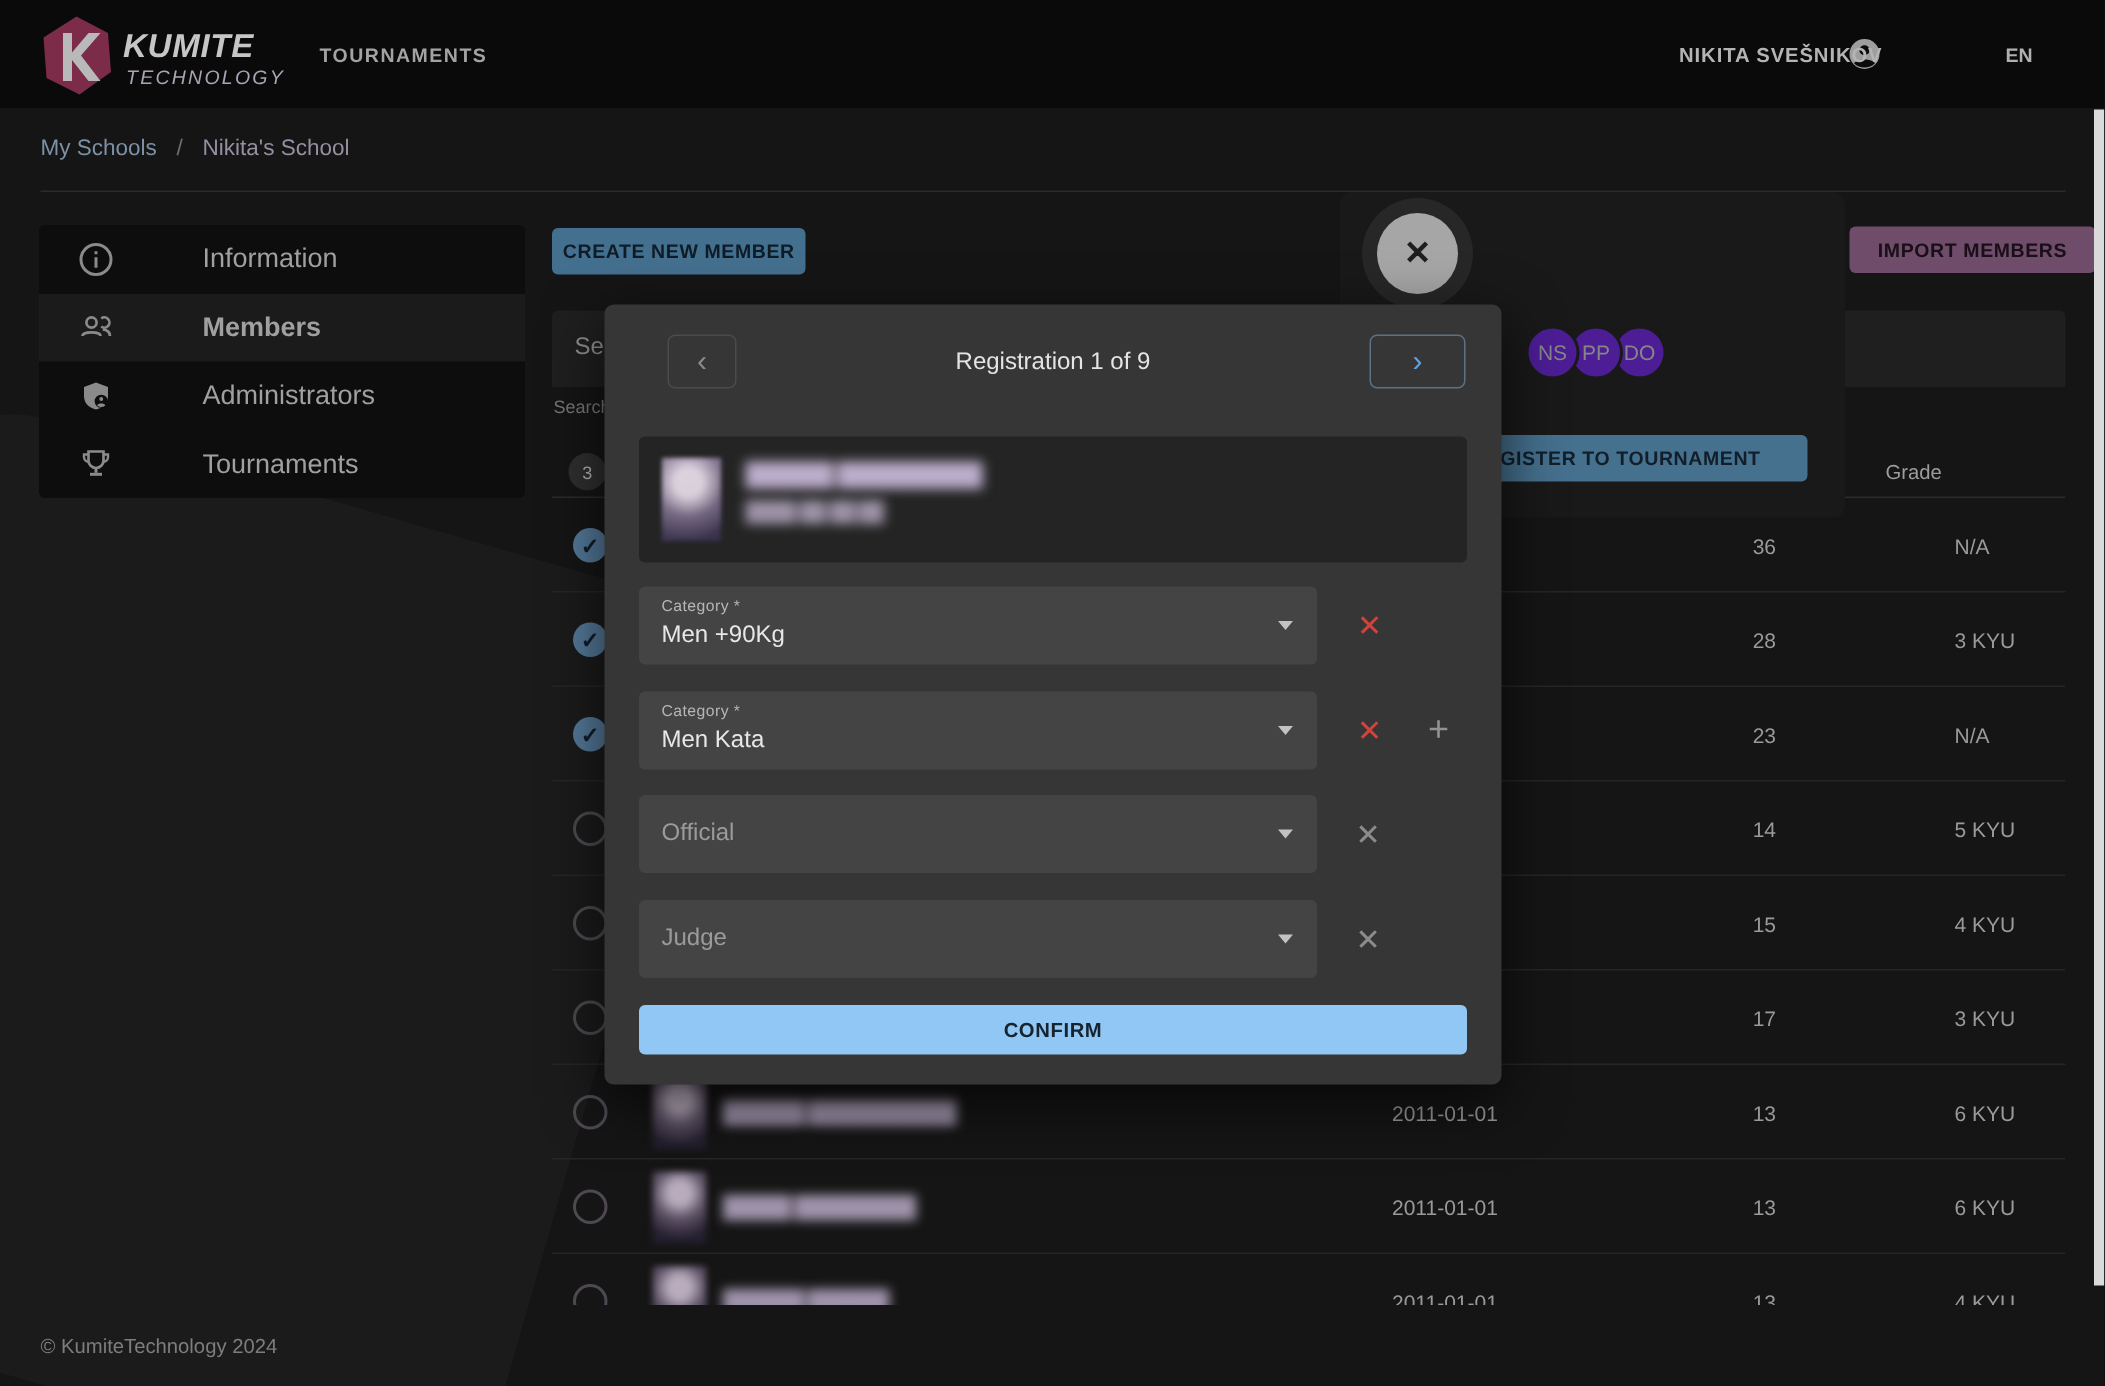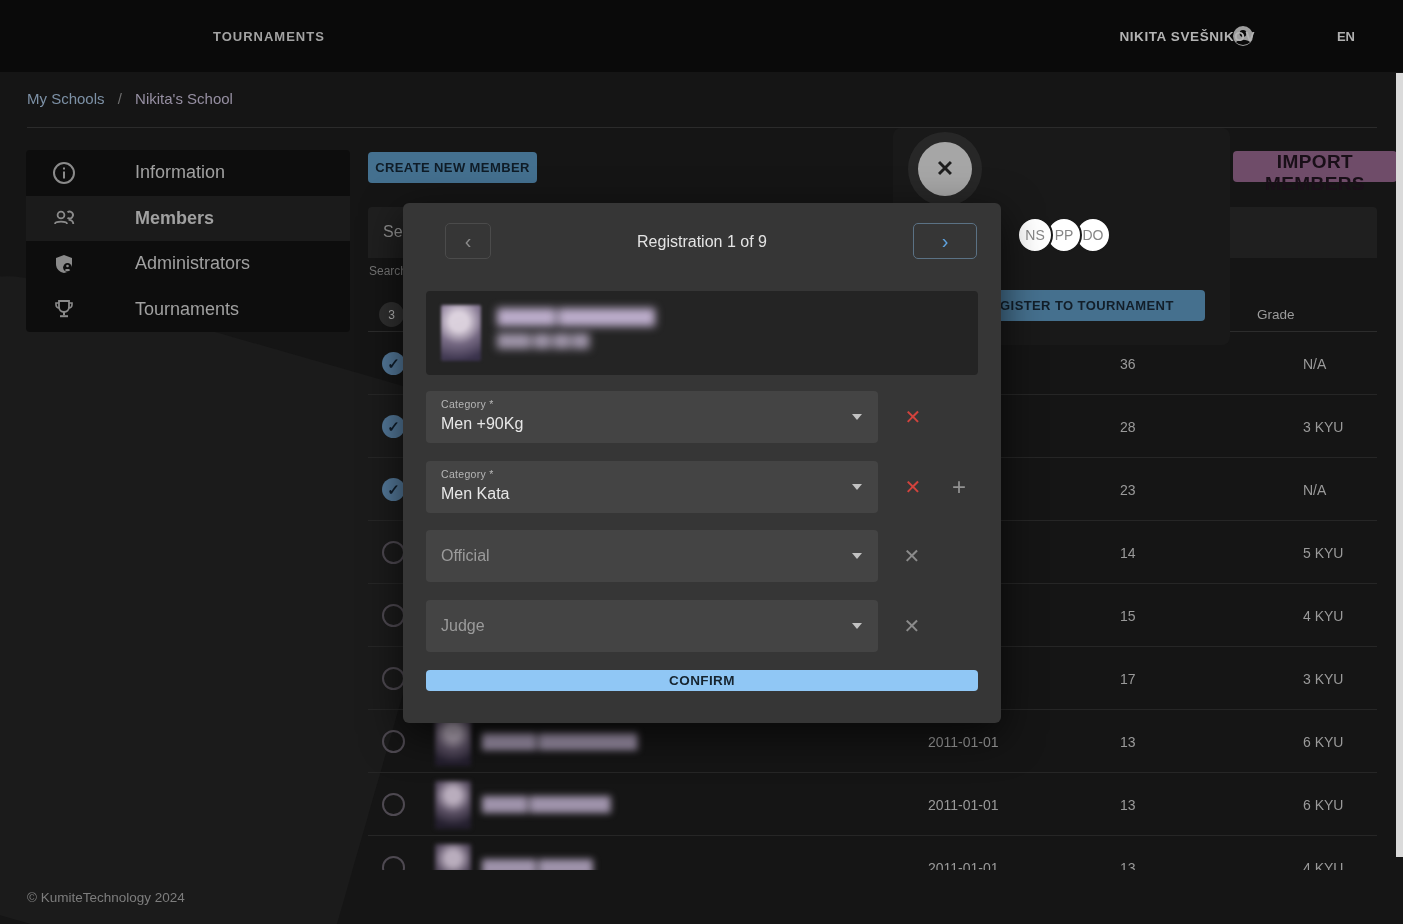--- a/index.html
+++ b/index.html
@@ -31,50 +31,50 @@
   
   .sidebar { position:absolute; left:26px; top:150px; width:324px; height:182px; background:#0d0d0d; border-radius:4px; overflow:hidden; z-index:1; }
   .side-item { position:relative; height:45.5px; display:flex; align-items:center; cursor:pointer; }
   .side-item.active { background:#1b1b1b;font-weight:bold; }
   .side-icon { width:24px; height:24px; margin-left:26px; flex:none; }
   .side-label { margin-left:59px; font-size:18px; color:#a0a0a0; }
 
   
   .btn { border:none; border-radius:4px; font-family:"Liberation Sans",sans-serif; font-weight:bold; cursor:pointer; letter-spacing:.4px;text-align:center; }
   .btn-create { position:absolute; left:368px; top:152px; width:169px; height:31px; background:#44708f; color:#0f1c27; font-size:13px; z-index:1; }
-  .btn-import { position:absolute; left:1233px; top:151px; width:164px; height:31px; background:#6f4c69; color:#190f18; font-size:19px; z-index:1; }
+  .btn-import { position:absolute; left:1233px; top:151px; width:164px; height:31px; background:#6f4c69; color:#190f18; font-size:13px; z-index:1; }
 
   
   .search-card { position:absolute; left:368px; top:207px; width:1009px; height:51px; background:#1f1f1f; border-radius:4px 4px 0 0; z-index:1; cursor:text; }
   .search-label { position:absolute; left:15px; top:16px; font-size:16px; color:#8e8e8e; }
   .search-helper { position:absolute; left:369px; top:264px; font-size:12px; color:#757575; z-index:1; }
 
   
   .reg-panel { position:absolute; left:893px; top:128px; width:337px; height:217px; background:#191919; border-radius:8px; z-index:3; }
   .close-fab { position:absolute; left:918px; top:142px; width:54px; height:54px; border-radius:50%; background:#a6a6a6; box-shadow:0 0 0 10px rgba(170,170,170,0.10); color:#1e1e1e; font-size:22px; font-weight:bold; display:flex; align-items:center; justify-content:center; cursor:pointer; z-index:4; }
   .avatars { position:absolute; left:1017px; top:217px; height:36px; z-index:3; }
-  .avatar { position:absolute; top:0; width:36px; height:36px; border-radius:50%; background:#ffffff; border:2px solid #191919; color:#868686; font-size:14px; display:flex; align-items:center; justify-content:center; }
+  .avatar { position:absolute; top:0; width:36px; height:36px; border-radius:50%; background:#4c1d95; border:2px solid #191919; color:#868686; font-size:14px; display:flex; align-items:center; justify-content:center; }
   .av-0 { left:0; z-index:3; } .av-1 { left:29px; z-index:2; } .av-2 { left:58px; z-index:1; }
   .btn-register { position:absolute; left:950px; top:290px; width:255px; height:31px; background:#45708e; color:#121e29; font-size:13px; z-index:3; }
 
   
   .table-wrap { position:absolute; left:368px; top:298px; width:1009px; height:572px; overflow:hidden; z-index:1; }
   .thead { position:relative; height:34px; border-bottom:1px solid #2c2c2c; }
   .sel-badge { position:absolute; left:11px; top:4px; width:25px; height:25px; border-radius:50%; background:#2f2f2f; color:#b2b2b2; font-size:12px; display:flex; align-items:center; justify-content:center; }
   .th-grade { position:absolute; left:889px; top:9px; font-size:13.5px; color:#9c9c9c; }
   .trow { position:relative; height:63px; border-bottom:1px solid #262626; cursor:pointer; }
   .cell-check { position:absolute; left:14px; top:20px; width:23px; height:23px; border-radius:50%; display:flex; align-items:center; justify-content:center; }
   .cell-check.checked { background:#54799a; color:#101e2c; font-size:15px; font-weight:bold; }
   .cell-check.unchecked { border:2px solid #4e4951; }
   .cell-photo { position:absolute; left:67px; top:8px; width:36px; height:48px; border-radius:2px; background:
       radial-gradient(circle at 50% 30%, #b9adbd 0 18%, #5d5266 45%, #241f2e 80%);
       filter:blur(2px); }
   .cell-name { position:absolute; left:114px; top:23px; font-size:14px; color:#9f93ab; filter:blur(3.5px); letter-spacing:-1px; }
   .cell-date { position:absolute; left:560px; top:24px; font-size:14px; color:#9a9a9a; }
-  .cell-age  { position:absolute; left:752px; top:24px; width:64px; text-align:left; font-size:14px; color:#9a9a9a; }
+  .cell-age  { position:absolute; left:752px; top:24px; width:64px; text-align:right; font-size:14px; color:#9a9a9a; }
   .cell-grade{ position:absolute; left:889px; top:24px; font-size:14px; color:#9a9a9a;margin-left:46px; }
 
   
   .footer { position:absolute; left:27px; top:890px; font-size:13.5px; color:#7d7d7d; z-index:2; }
 
   
   .scroll-thumb { position:absolute; left:1396px; top:73px; width:7px; height:784px; background:#dadada; z-index:9; cursor:grab; }
 
   
   .modal { position:absolute; left:403px; top:203px; width:598px; height:520px; background:#363636; border-radius:6px; box-shadow:0 12px 40px rgba(0,0,0,.65); z-index:5; }
@@ -92,30 +92,38 @@
   .dd { position:absolute; left:23px; width:452px; height:52px; background:#444444; border-radius:4px; cursor:pointer; }
   .dd-label { position:absolute; left:15px; top:7px; font-size:10.5px; color:#b6b6b6; letter-spacing:.3px; }
   .dd-value { position:absolute; left:15px; top:24px; font-size:16px; color:#e7e7e7; }
   .dd-value.placeholder { top:17px; color:#9b9b9b; }
   .dd.no-label .dd-value { top:17px; }
   .dd-caret { position:absolute; right:16px; top:23px; width:0; height:0; border-left:5px solid transparent; border-right:5px solid transparent; border-top:6px solid #c2c2c2; }
   .row-icon { position:absolute; width:24px; height:24px; display:flex; align-items:center; justify-content:center; font-size:20px; cursor:pointer; }
   .icon-red { color:#d2433d; }
   .icon-gray { color:#8b8b8b; }
   .icon-plus { color:#929292; font-size:24px; }
-  .btn-confirm { position:absolute; left:23px; top:467px; width:552px; height:21px; background:#90c7f5; color:#16242f; font-size:13.5px; }
+  .btn-confirm { position:absolute; left:23px; top:467px; width:552px; height:33px; background:#90c7f5; color:#16242f; font-size:13.5px; }
 </style>
 </head>
 <body>
 
 <div id="stage">
 
   <div class="deco"></div>
 
   <div class="navbar">
+    <div class="logo-wrap">
+      <svg class="logo-hex" width="50" height="54" viewBox="0 0 50 54">
+        <polygon points="25,1 46,12 48,38 27,53 5,42 3,15" fill="#7c2b49"></polygon>
+        <path d="M16 12 L22 12 L22 25 L33 12 L41 12 L28 27 L41 44 L33 44 L22 30 L22 44 L16 44 Z" fill="#b9b9b9"></path>
+      </svg>
+      <span class="logo-kumite">KUMITE</span>
+      <span class="logo-tech">TECHNOLOGY</span>
+    </div>
     <span class="nav-link">TOURNAMENTS</span>
     <svg class="user-icon" viewBox="0 0 24 24">
       <circle cx="12" cy="12" r="10" fill="#9e9e9e"></circle>
       <circle cx="12" cy="9.5" r="3.4" fill="#0a0a0a"></circle>
       <path d="M5 18.2 C7 14.8 17 14.8 19 18.2 A10 10 0 0 1 5 18.2 Z" fill="#0a0a0a"></path>
     </svg>
     <span class="user-name" style="right:148px;">NIKITA SVEŠNIKOV</span>
     <span class="lang">EN</span>
   </div>
 

